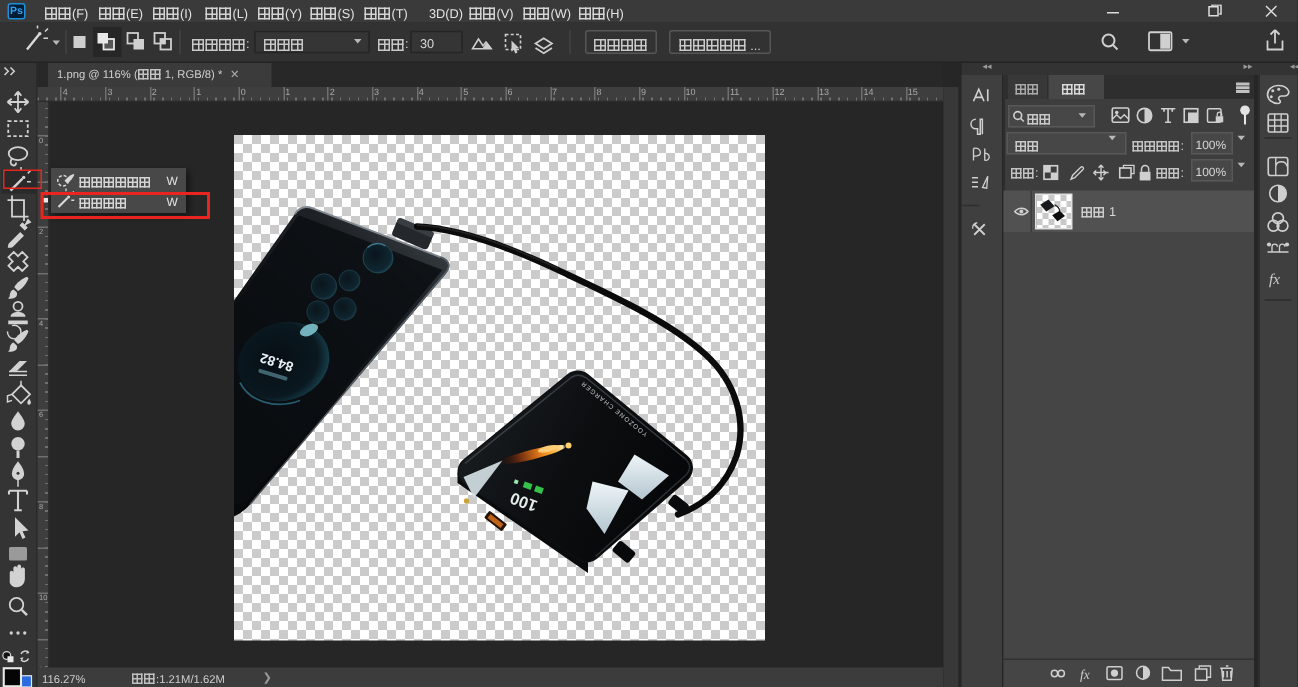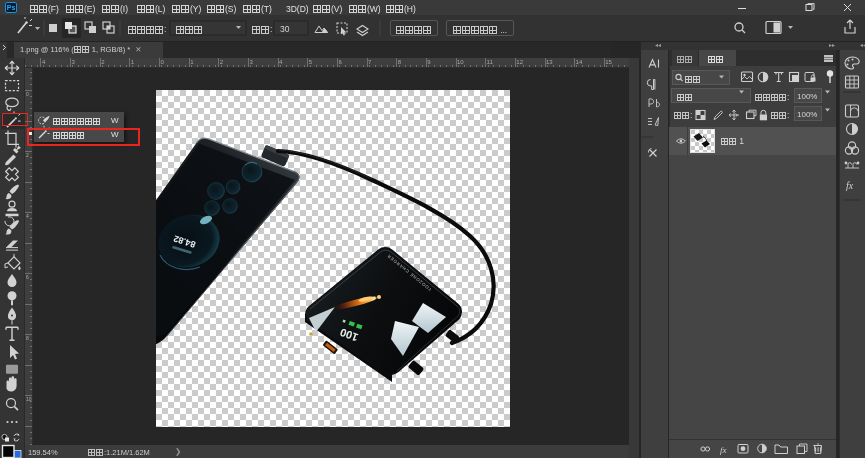--- a/index.html
+++ b/index.html
@@ -173,21 +173,21 @@
       </g>
   <circle cx="4.5" cy="395" r="2.6" fill="#111" stroke="#d8d8d8" stroke-width=".8"></circle>
       <rect x="5" y="395.5" width="4" height="4" fill="#e8e8e8" stroke="none"></rect>
       <path d="M14 394 a3 3 0 0 1 5 -1 m0 4 a3 3 0 0 1 -5 1" stroke="#d0d0d0" stroke-width="1"></path>
       <path d="M18.2 391.5 l1.5 1.8 l-2.3 .5 z M14.8 398.5 l-1.5 -1.8 l2.3 -.5 z" fill="#d0d0d0" stroke="none"></path>
   <rect x="13.5" y="408.5" width="7.5" height="7.5" fill="#2b6be0" stroke="#e8e8e8" stroke-width=".8"></rect>
       <rect x="2.5" y="403.5" width="11.5" height="12" fill="#050505" stroke="#e8e8e8" stroke-width="1.4"></rect>
   </svg>
 </div>
 
-<div class="ab" id="tabbar" style="left:7px;top:42px;width:604px;height:16px;background:#282828">
+<div class="ab" id="tabbar" style="left:25px;top:42px;width:604px;height:16px;background:#282828">
  <div class="ab row" style="left:7px;top:0;width:149px;height:16px;background:#3b3b3b;color:#cfcfcf;font-size:7.5px;line-height:16px;padding-left:6px">1.png @ 116% (<span class="k k7" style="margin-top:-2px"></span><span class="k k7" style="margin-top:-2px"></span> 1, RGB/8) * <span style="color:#aaa;margin-left:3px">✕</span></div>
 </div>
 
 <div class="ab" id="hruler" style="left:25px;top:58px;width:604px;height:10px;background:#3e3e3e;border-bottom:1px solid #2c2c2c;overflow:hidden">
     <div class="ab" style="left:0;top:7px;width:604px;height:3px;background:repeating-linear-gradient(90deg,#6f6f6f 0 1px,transparent 1px 5.93px)"></div>
     <div class="ab" style="left:15.4px;top:0;width:1px;height:10px;background:#6f6f6f"></div>
     <div class="ab" style="left:16.9px;top:0.5px;font-size:6px;color:#a8a8a8">4</div>
     <div class="ab" style="left:45.1px;top:0;width:1px;height:10px;background:#6f6f6f"></div>
     <div class="ab" style="left:46.6px;top:0.5px;font-size:6px;color:#a8a8a8">3</div>
     <div class="ab" style="left:74.7px;top:0;width:1px;height:10px;background:#6f6f6f"></div>
@@ -360,21 +360,21 @@
  <g transform="translate(349 335) rotate(200)">
   <text x="0" y="4" text-anchor="middle" font-size="11" font-weight="bold" fill="#e4ece9" font-family="Liberation Sans">100</text>
   <rect x="-9.5" y="9.5" width="5.5" height="4" fill="#35c24a"></rect>
         <rect x="-1.5" y="9.5" width="5.5" height="4" fill="#35c24a"></rect>
   <rect x="8" y="10" width="2.6" height="2.6" fill="#9fe8ab"></rect>
  </g>
 </svg>
 </div>
 
 <div class="ab" id="statusbar" style="left:25px;top:445px;width:604px;height:13px;background:#3c3c3c;color:#cccccc;font-size:7.5px">
- <div class="ab row" style="left:3px;top:2.5px">159.54%</div>
+ <div class="ab row" style="left:3px;top:2.5px">116.27%</div>
  <div class="ab row" style="left:63px;top:2.5px"><span class="k k7"></span><span class="k k7"></span>:1.21M/1.62M</div>
  <div class="ab row" style="left:150px;top:2px;color:#9a9a9a">❯</div>
 </div>
 
 <div class="ab" id="rightarea" style="left:629px;top:42px;width:236px;height:416px;background:#262626;color:#d6d6d6;font-size:8.5px">
  <div class="ab" style="left:12px;top:0;width:224px;height:8px;background:#333333;color:#9a9a9a;font-size:6px;line-height:8px">
   <span class="ab" style="left:14px;top:-1px">◂◂</span>
       <span class="ab" style="left:188px;top:-1px">▸▸</span>
       <span class="ab" style="left:219px;top:-1px">◂◂</span>
  </div>

